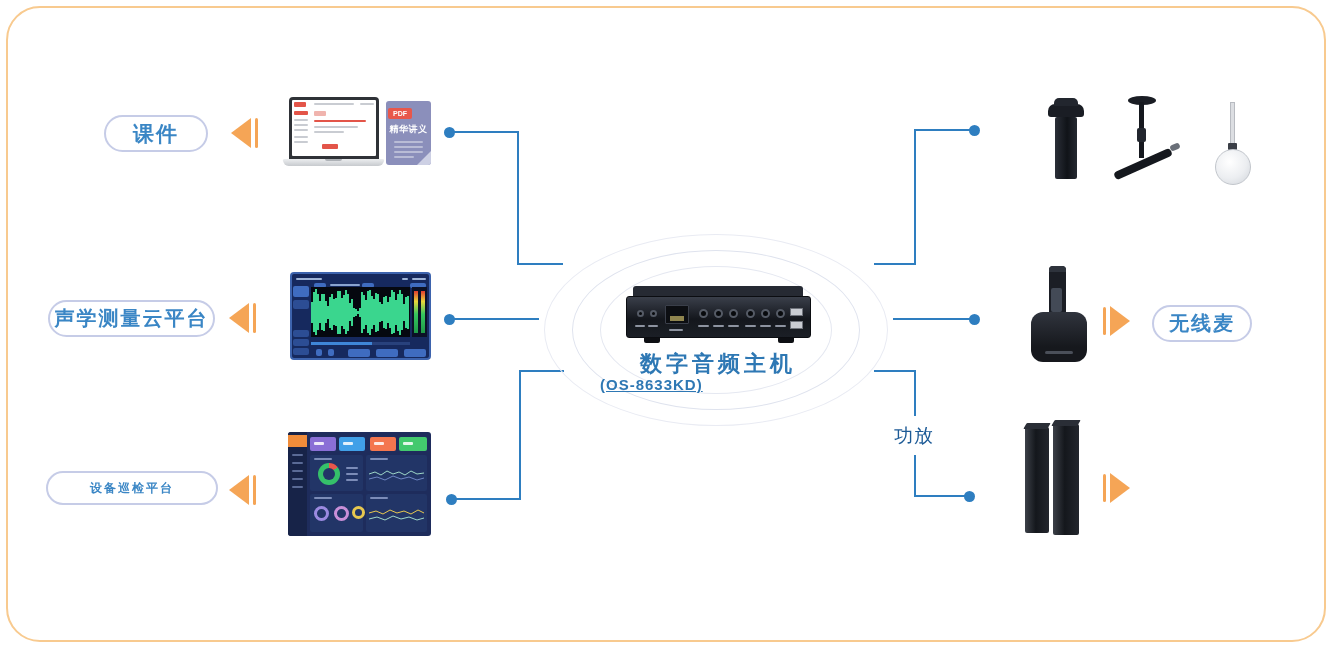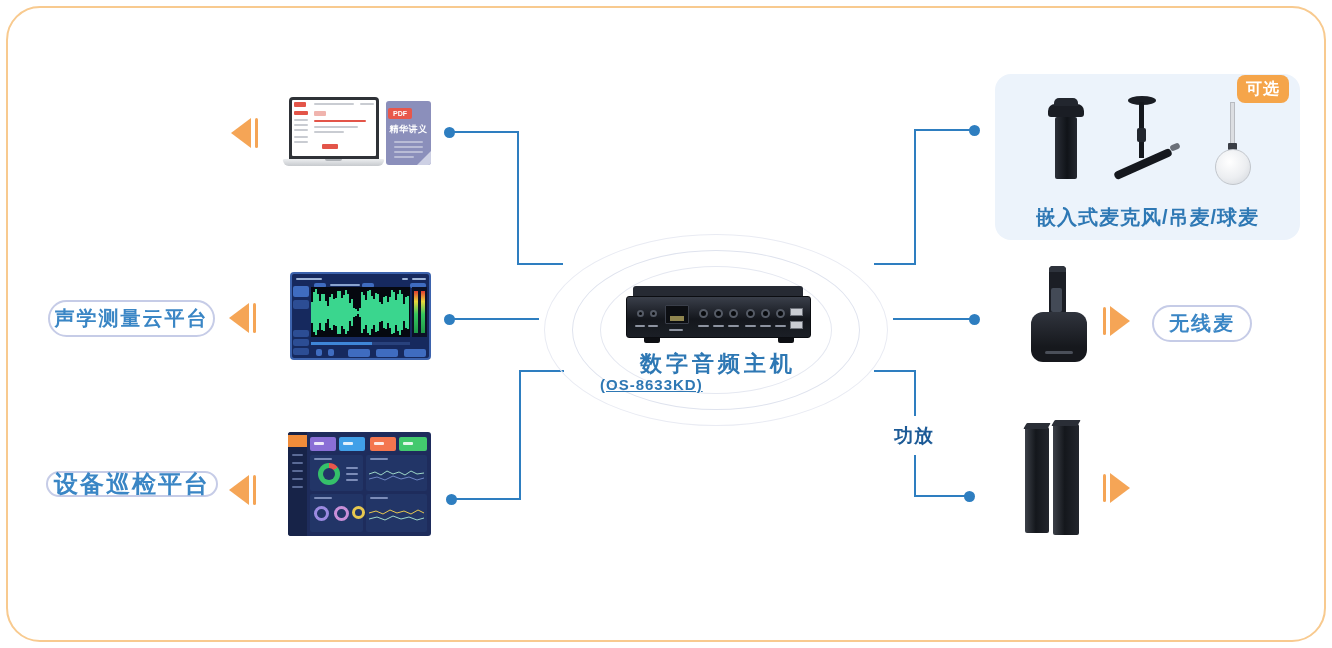--- a/index.html
+++ b/index.html
@@ -46,21 +46,21 @@
               color:var(--host-blue);font-size:15px;font-weight:700;letter-spacing:1px;text-decoration:underline;}
 
   
   .mic-panel{position:absolute;left:995px;top:74px;width:305px;height:166px;background:#ecf3fb;border-radius:16px;}
   .badge{position:absolute;right:11px;top:1px;width:52px;height:28px;background:#f5a54a;border-radius:8px;
          color:#fff;font-size:16px;font-weight:700;display:flex;align-items:center;justify-content:center;letter-spacing:1px;}
   .mic-panel-label{position:absolute;left:0;top:130px;width:100%;text-align:center;
                    color:var(--host-blue);font-size:20px;font-weight:700;letter-spacing:1px;}
 
   .amp-label{position:absolute;left:884px;top:423px;width:60px;text-align:center;
-             color:var(--deep-blue);font-size:19px;font-weight:700;letter-spacing:1px;}
+             color:var(--deep-blue);font-size:19px;font-weight:400;letter-spacing:1px;}
 
   .footer-note{position:absolute;left:0;top:581px;width:1332px;text-align:center;
                color:var(--deep-blue);font-size:19px;font-weight:700;letter-spacing:1.5px;white-space:nowrap;}
 
   
   .laptop-screen{position:absolute;left:289px;top:97px;width:90px;height:62px;background:#2f3237;border-radius:4px 4px 0 0;padding:3px;}
   .laptop-page{position:relative;width:100%;height:100%;background:#fff;border-radius:1px;overflow:hidden;}
   .laptop-base{position:absolute;left:283px;top:159px;width:101px;height:7px;
                background:linear-gradient(180deg,#eceef0,#c7cace);border-radius:2px 2px 9px 9px;}
   .laptop-base::after{content:"";position:absolute;left:42px;top:0;width:17px;height:2px;background:#aeb2b7;border-radius:0 0 3px 3px;}
@@ -126,30 +126,33 @@
   
   .col-sp{position:absolute;border-radius:2px;background:linear-gradient(90deg,#3c4048 0%,#14171c 45%,#23262d 100%);}
   .col-sp::before{content:"";position:absolute;left:0;top:-4px;width:100%;height:6px;background:#2a2e36;transform:skewX(-30deg);border-radius:1px;}
 </style>
 </head>
 <body>
 
 <div class="canvas">
   <div class="frame"></div>
 
+  <div class="pill" style="left:104px;top:115px;width:104px;height:37px;font-size:21px;">
+    <span>课件</span>
+  </div>
   <div class="tri-l" style="left:231px;top:118px;"></div>
   <div class="tri-bar" style="left:255px;top:118px;"></div>
 
   <div class="pill" style="left:48px;top:300px;width:167px;height:37px;font-size:20px;">
     <span>声学测量云平台</span>
   </div>
   <div class="tri-l" style="left:229px;top:303px;"></div>
   <div class="tri-bar" style="left:253px;top:303px;"></div>
 
-  <div class="pill" style="left:46px;top:471px;width:172px;height:26px;font-size:24px;">
+  <div class="pill" style="left:46px;top:471px;width:172px;height:34px;font-size:12px;">
     <span>设备巡检平台</span>
   </div>
   <div class="tri-l" style="left:229px;top:475px;"></div>
   <div class="tri-bar" style="left:253px;top:475px;"></div>
 
   <div class="laptop-screen">
     <div class="laptop-page">
       <div class="dash red" style="left:2px;top:2px;width:12px;height:5px;"></div>
       <div class="dash" style="left:22px;top:3px;width:40px;"></div>
       <div class="dash" style="left:68px;top:3px;width:14px;"></div>
@@ -354,24 +357,20 @@
     <div class="tiny-label" style="left:101px;top:28px;width:11px;"></div>
     <div class="tiny-label" style="left:118px;top:28px;width:11px;"></div>
     <div class="tiny-label" style="left:133px;top:28px;width:11px;"></div>
     <div class="tiny-label" style="left:148px;top:28px;width:11px;"></div>
   </div>
   <div class="host-foot" style="left:644px;top:338px;"></div>
   <div class="host-foot" style="left:778px;top:338px;"></div>
   <div class="host-title">数字音频主机</div>
   <div class="host-model">(OS-8633KD)</div>
 
-  <div class="mic-panel">
-    <div class="badge">可选</div>
-    <div class="mic-panel-label">嵌入式麦克风/吊麦/球麦</div>
-  </div>
   <div class="mic1-cap"></div>
   <div class="mic1-body"></div>
   <div class="mic2-disc"></div>
   <div class="mic2-pole"></div>
   <div class="mic2-joint"></div>
   <div class="mic2-boom"></div>
   <div class="mic2-tip"></div>
   <div class="mic3-pole"></div>
   <div class="mic3-joint"></div>
   <div class="mic3-ball"></div>

